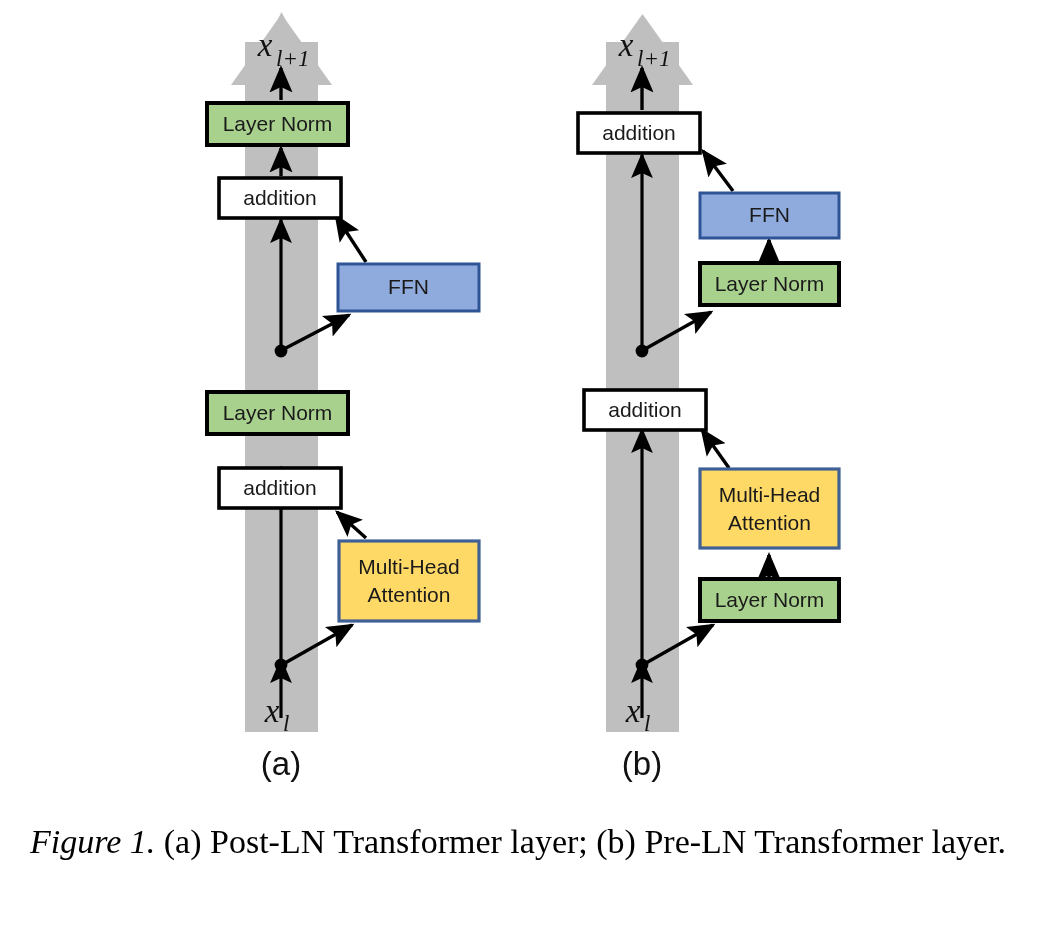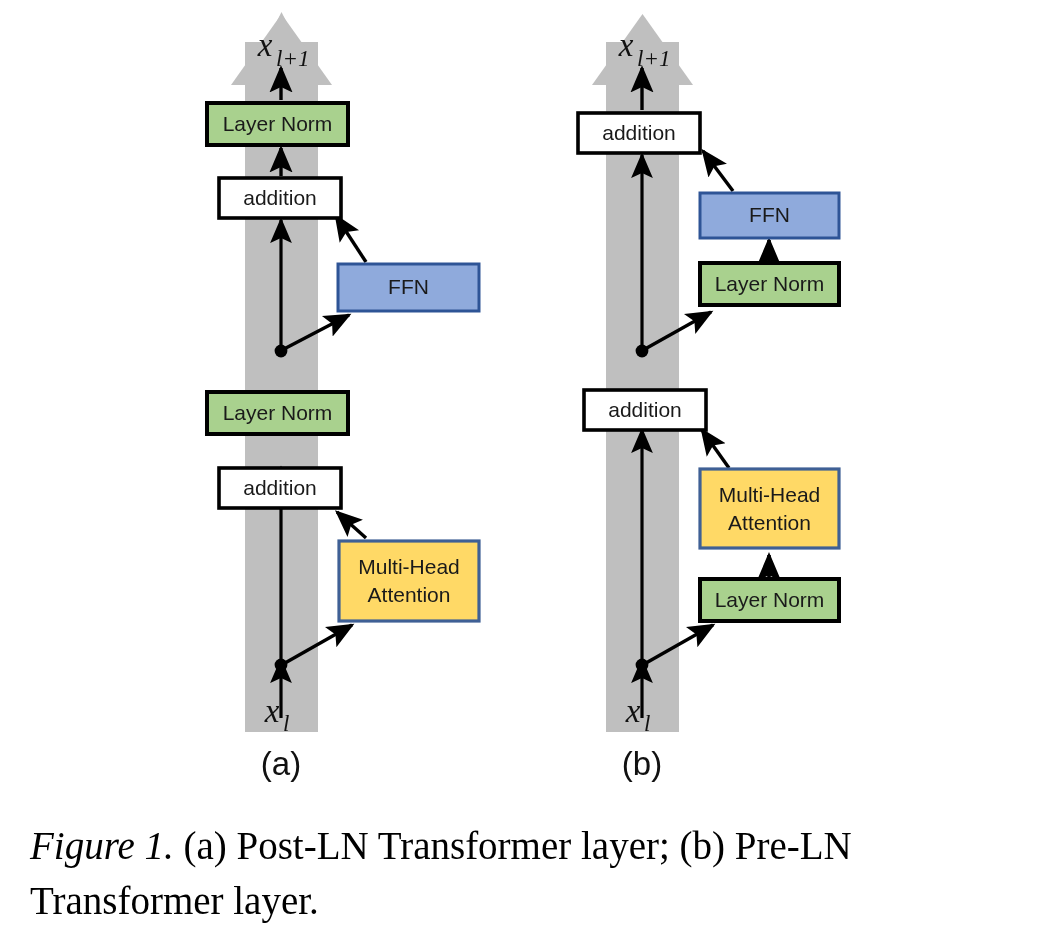--- a/index.html
+++ b/index.html
@@ -53,21 +53,21 @@
     font-style: italic;
     font-size: 23px;
     fill: #111111;
   }
   .caption {
     position: absolute;
     left: 30px;
     top: 818px;
     width: 990px;
     font-family: "Liberation Serif", serif;
-    font-size: 39px;
+    font-size: 34px;
     line-height: 1.42;
     color: #000000;
   }
   .caption .cap-em {
     font-style: italic;
   }
 </style>
 </head>
 <body>
 

